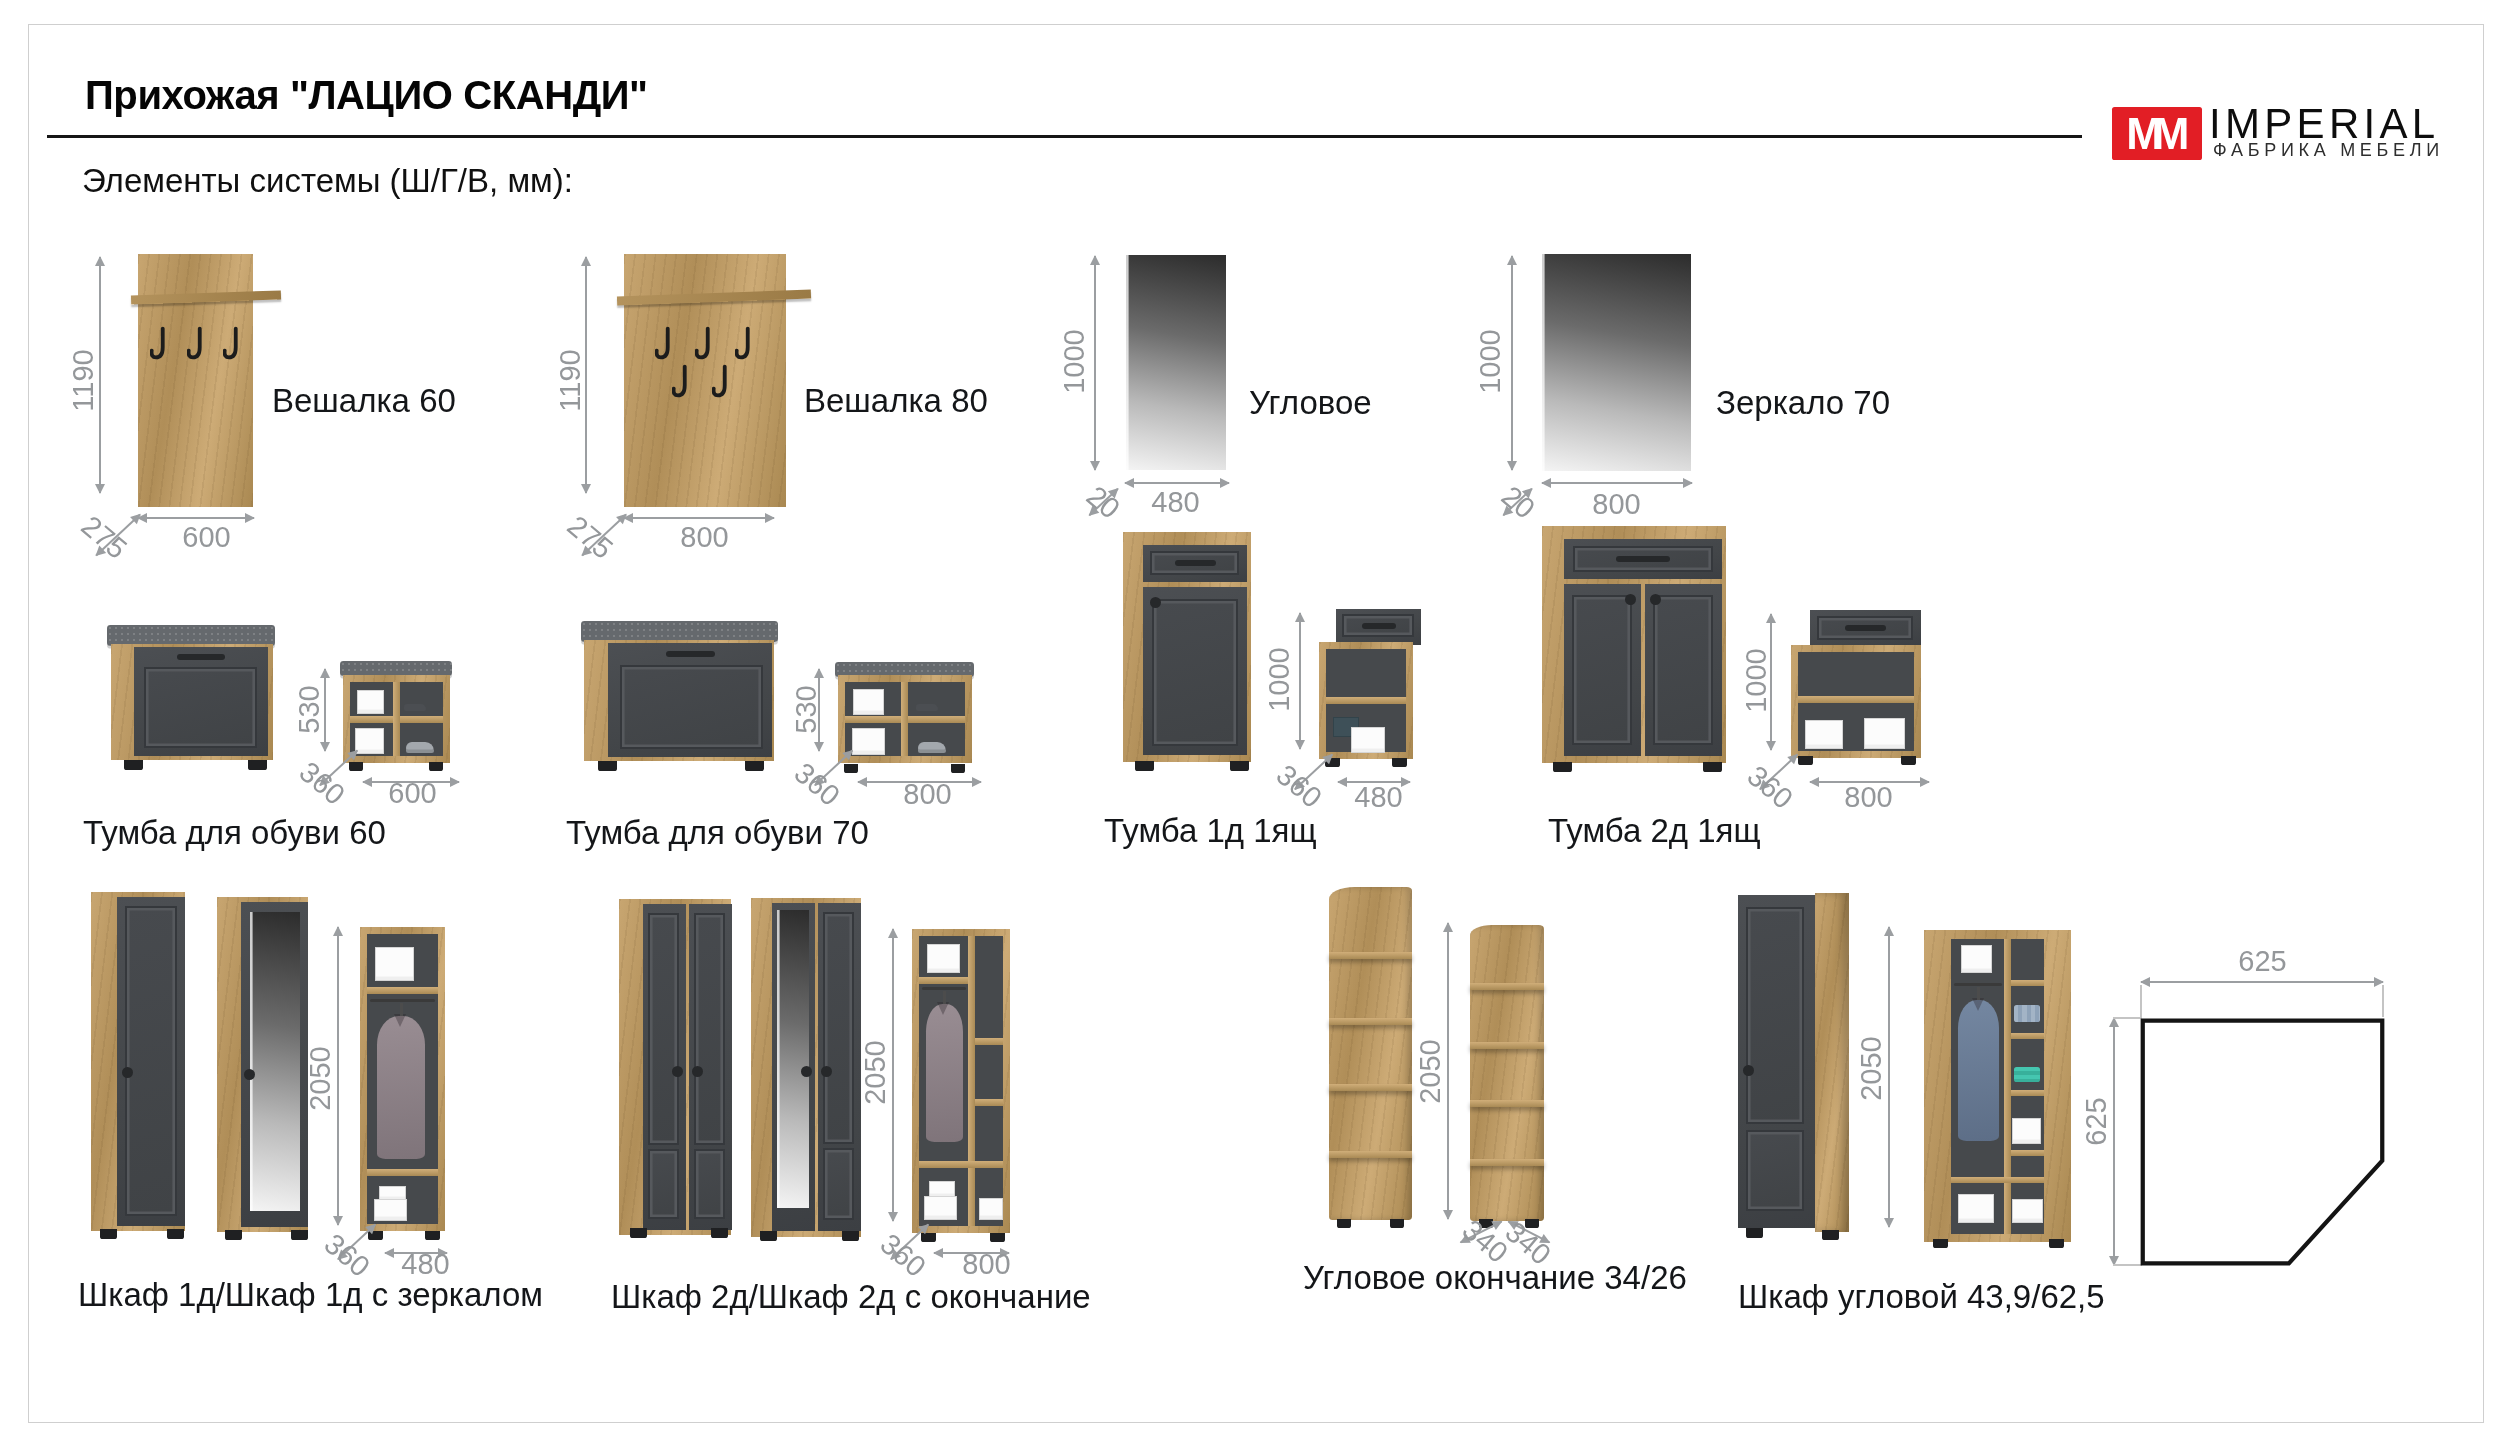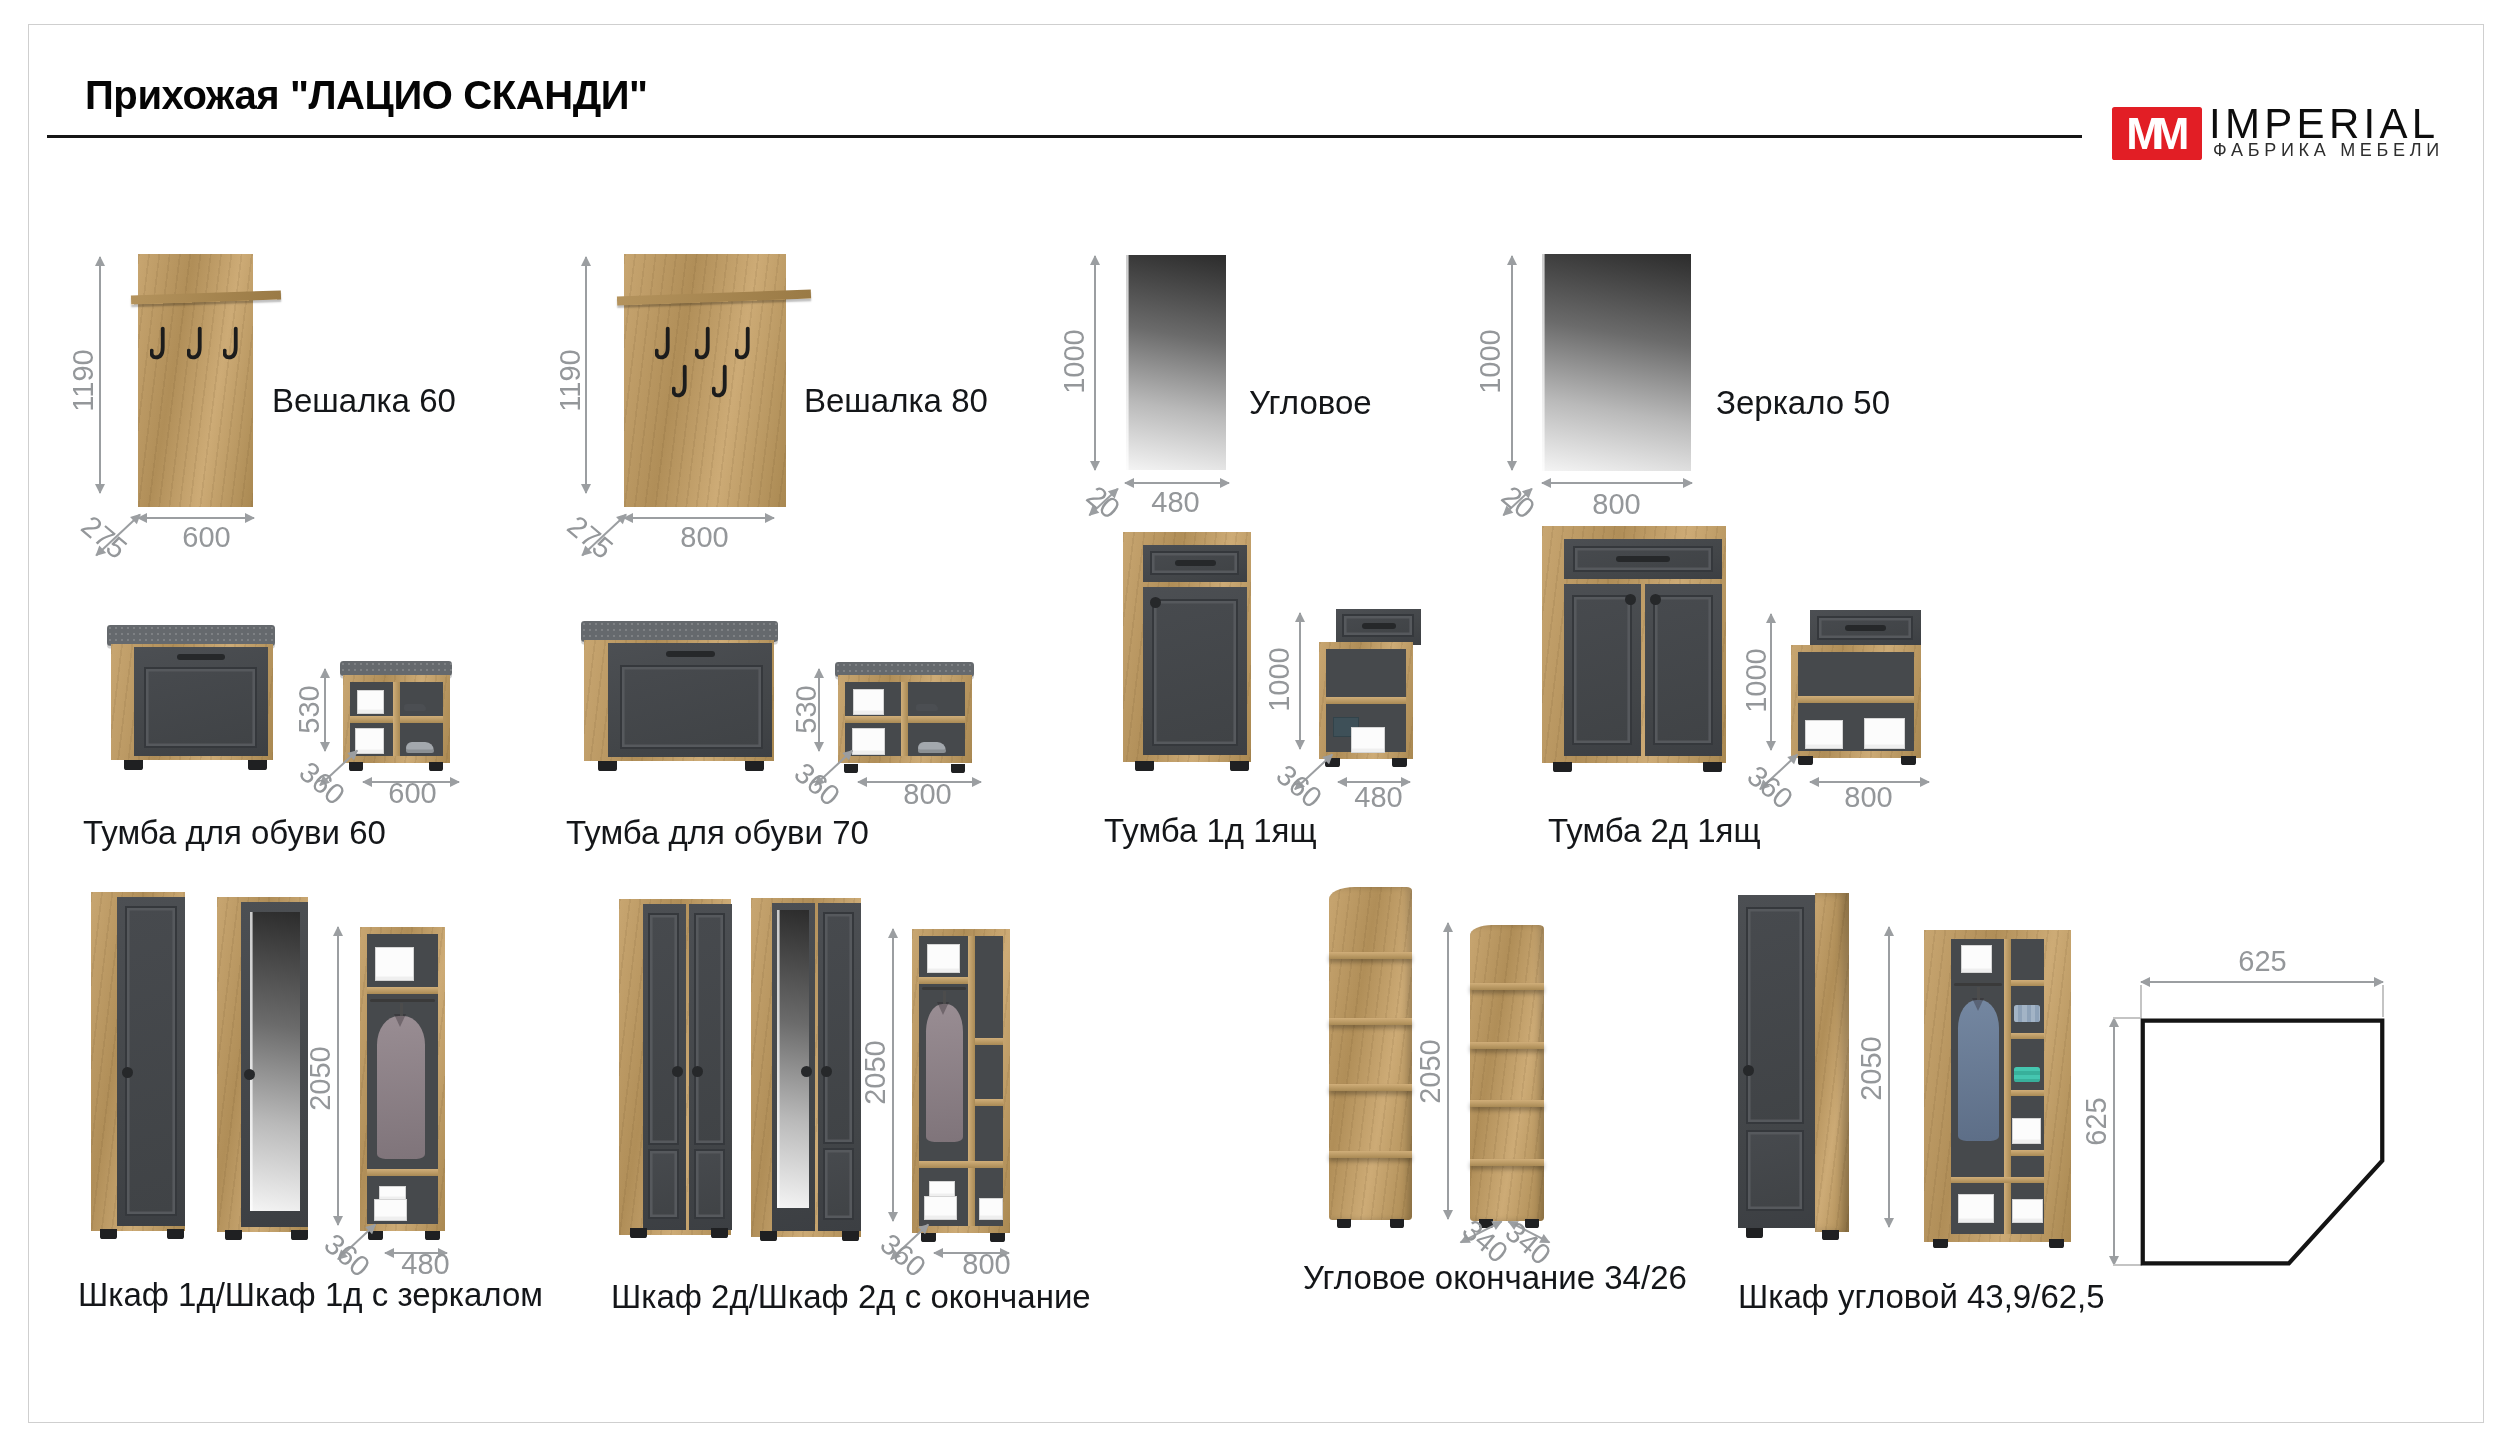--- a/index.html
+++ b/index.html
@@ -66,20 +66,21 @@
 </style>
 </head>
 <body>
 
 <div id="page">
   <div class="pageframe"></div>
 
   
   <div class="title">Прихожая "ЛАЦИО СКАНДИ"</div>
   <div class="divider"></div>
+  <div class="subtitle">Элементы системы (Ш/Г/В, мм):</div>
   <div class="logobox">MM</div>
   <div class="logoname">IMPERIAL</div>
   <div class="logotag">ФАБРИКА МЕБЕЛИ</div>
 
   
   <div style="display:contents">
     <div class="dimv" style="left:99px;top:257px;height:236px"></div>
     <div class="dl rotv" style="left:15.3px;top:365px;width:136px">1190</div>
     <div class="abs wood" style="left:138px;top:254px;width:115px;height:253px"></div>
     <div class="abs woodd" style="left:131px;top:293px;width:150px;height:9.4px;transform:rotate(-2deg);box-shadow:0 2.6px 1.7px rgba(0,0,0,.25)"></div>
@@ -141,21 +142,21 @@
 
   
   <div style="display:contents">
     <div class="dimv" style="left:1511px;top:256px;height:214px"></div>
     <div class="dl rotv" style="left:1422px;top:346px;width:136px">1000</div>
     <div class="abs mirror" style="left:1542px;top:254px;width:149px;height:217px"></div>
     <div class="dimh" style="left:1498px;top:501px;width:39px;transform:rotate(-43deg)"></div>
     <div class="dl rotd" style="left:1484px;top:487px;width:68px">20</div>
     <div class="dimh" style="left:1542px;top:482px;width:150px"></div>
     <div class="dl" style="left:1580px;top:489px;width:73px">800</div>
-    <div class="plab" style="left:1716px;top:384px">Зеркало 50</div>
+    <div class="plab" style="left:1716px;top:384px">Зеркало 70</div>
   </div>
 
   
   <div style="display:contents">
     <div class="abs cushion" style="left:107px;top:625px;width:168px;height:21px"></div>
     <div class="abs wood" style="left:111px;top:644px;width:162px;height:116px"></div>
     <div class="abs dark" style="left:134px;top:647px;width:134px;height:109px">
       <div class="inpan" style="left:10.2px;top:20.4px;width:109px;height:77px"></div>
       <div class="handle" style="left:43px;top:6.8px;width:48px"></div>
     </div>

